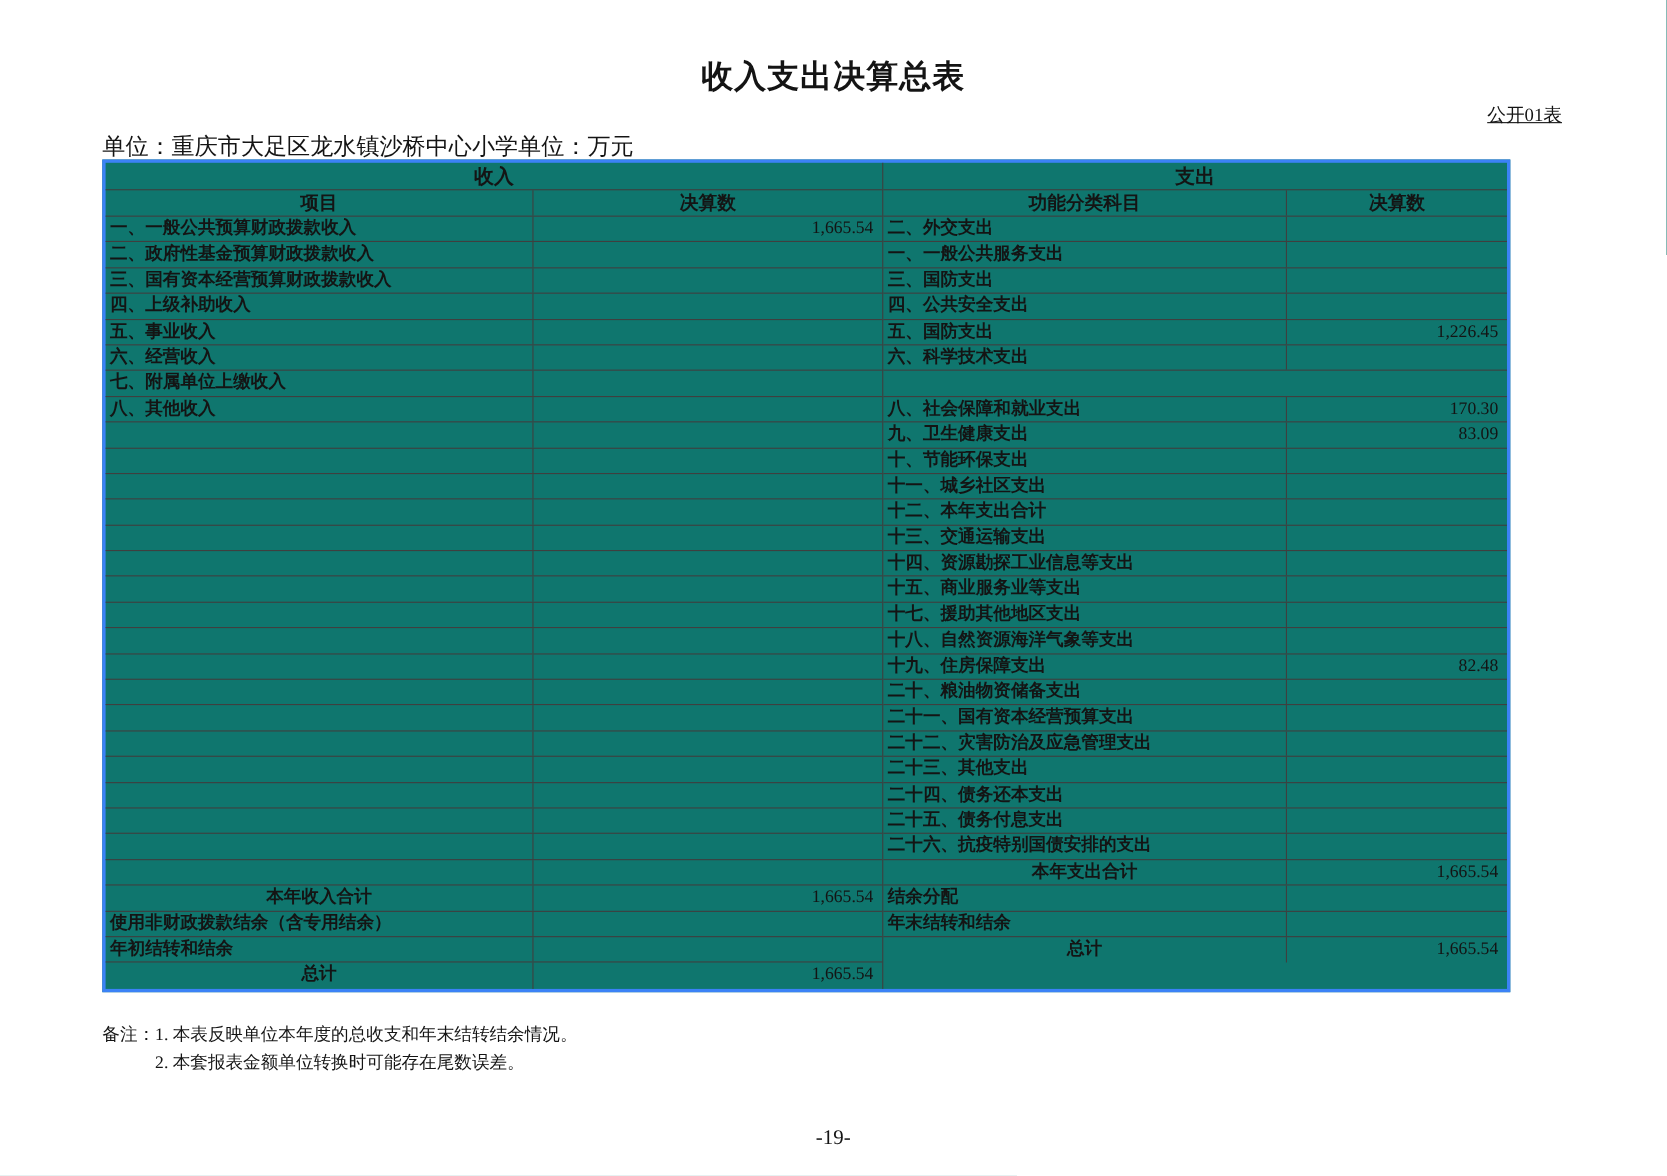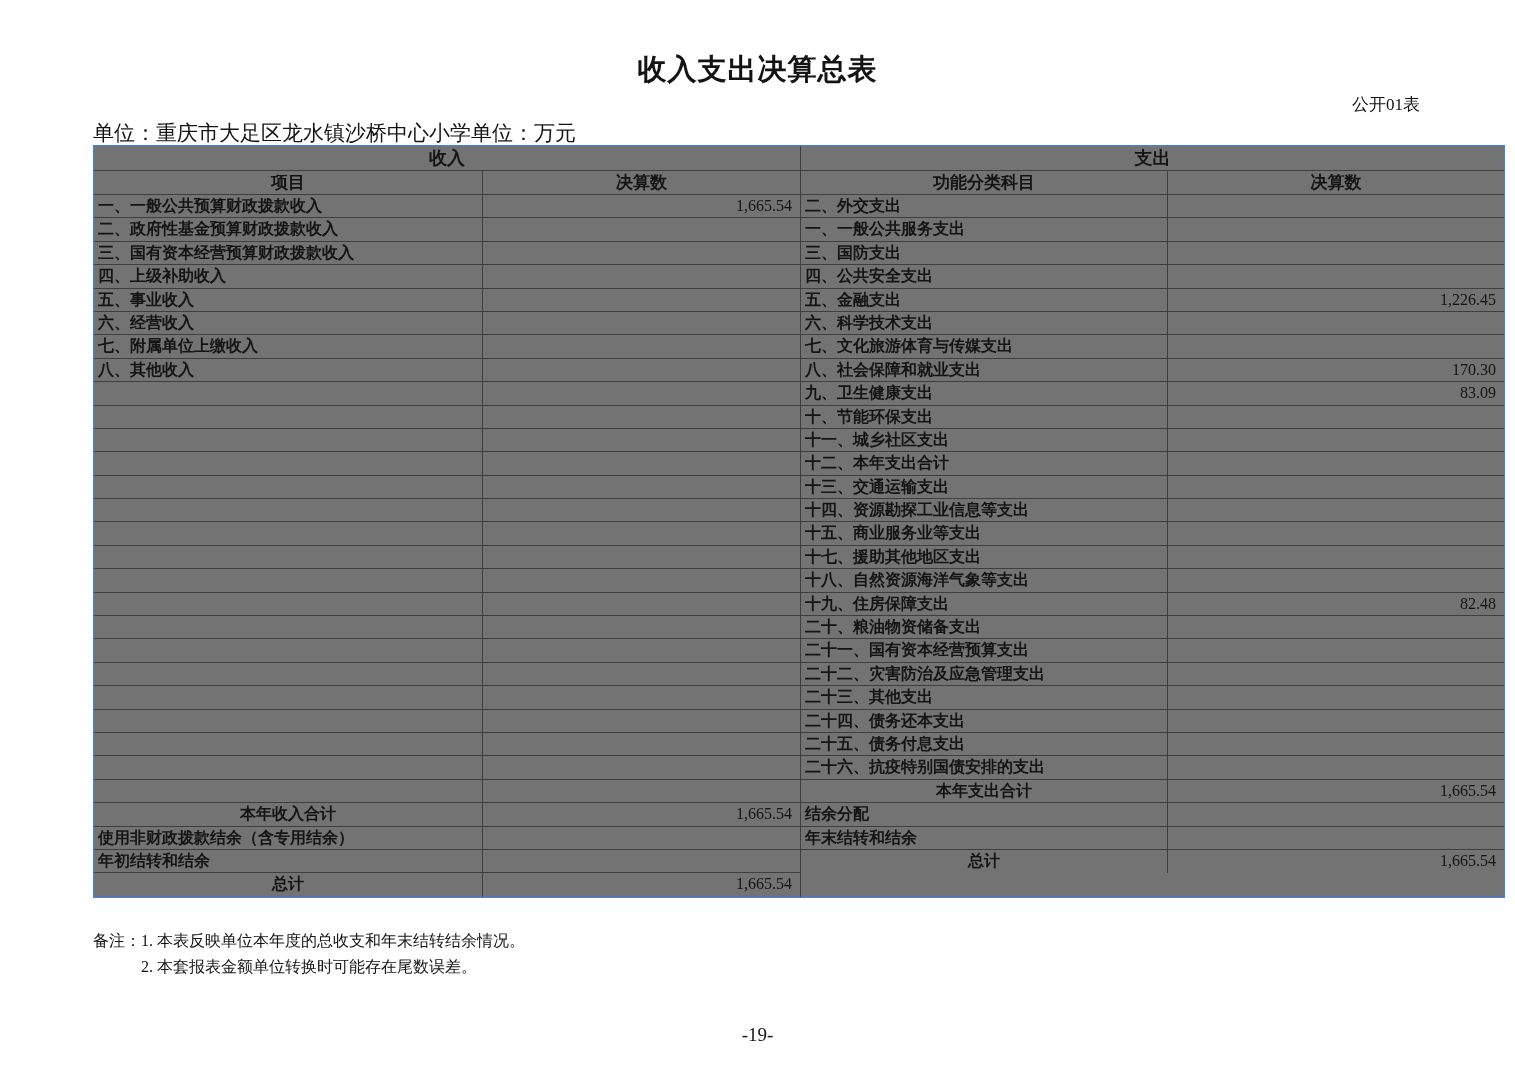--- a/index.html
+++ b/index.html
@@ -13,32 +13,33 @@
   }
   .page-title {
     position:absolute; top:50px; left:0; width:100%;
     text-align:center;
     font-size:29px; font-weight:bold;
     letter-spacing:1px;
   }
   .table-code {
     position:absolute; top:93px; right:95px;
     font-size:17px;
+    text-decoration:underline;
   }
   .unit-line {
     position:absolute; top:119px; left:93px;
     font-size:21px;
   }
   .fin-table {
     position:absolute; top:145px; left:93px;
-    width:1412px;
-    border:1px solid #3b82f6;
+    width:1280px;
+    border:3px solid #3b82f6;
     display:flex;
     box-sizing:border-box;
-    background:#737373;
+    background:#0f766e;
   }
   .half { box-sizing:border-box; }
   .half-income { width:707px; border-right:1px solid #3f3f3f; }
   .half-expenditure { flex:1; }
   .section-header {
     height:25px; line-height:24px;
     border-bottom:1px solid #3f3f3f;
     text-align:center;
     font-size:18px; font-weight:bold;
     box-sizing:border-box;
@@ -245,29 +246,28 @@
         </div>
         <div class="trow">
           <div class="cell label">三、国防支出</div>
           <div class="cell value"></div>
         </div>
         <div class="trow">
           <div class="cell label">四、公共安全支出</div>
           <div class="cell value"></div>
         </div>
         <div class="trow">
-          <div class="cell label">五、金融支出</div>
+          <div class="cell label">五、国防支出</div>
           <div class="cell value">1,226.45</div>
         </div>
         <div class="trow">
           <div class="cell label">六、科学技术支出</div>
           <div class="cell value"></div>
         </div>
         <div class="trow">
-          <div class="cell label">七、文化旅游体育与传媒支出</div>
           <div class="cell value"></div>
         </div>
         <div class="trow">
           <div class="cell label">八、社会保障和就业支出</div>
           <div class="cell value">170.30</div>
         </div>
         <div class="trow">
           <div class="cell label">九、卫生健康支出</div>
           <div class="cell value">83.09</div>
         </div>

